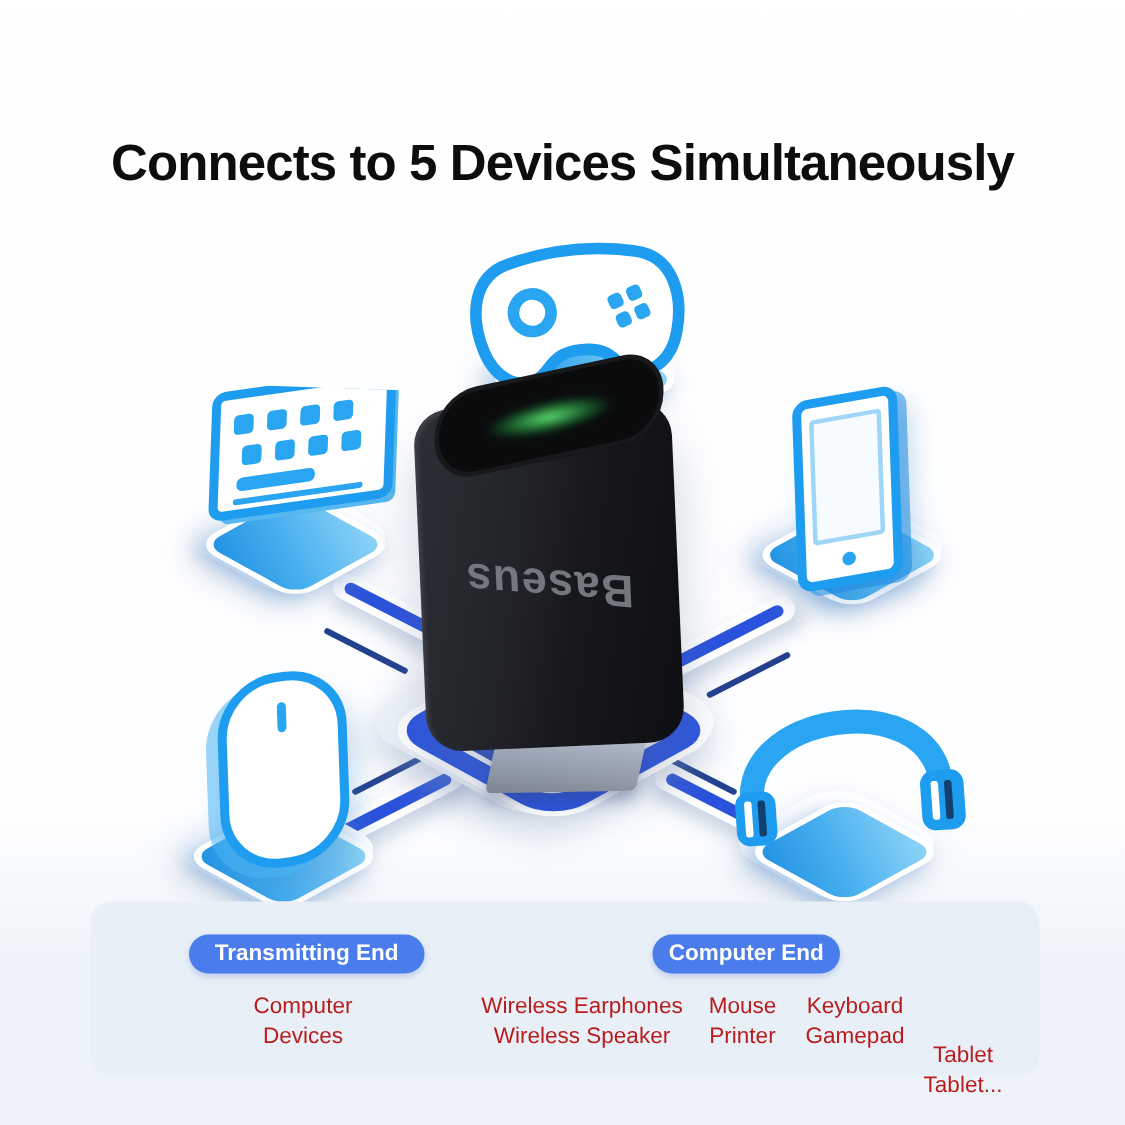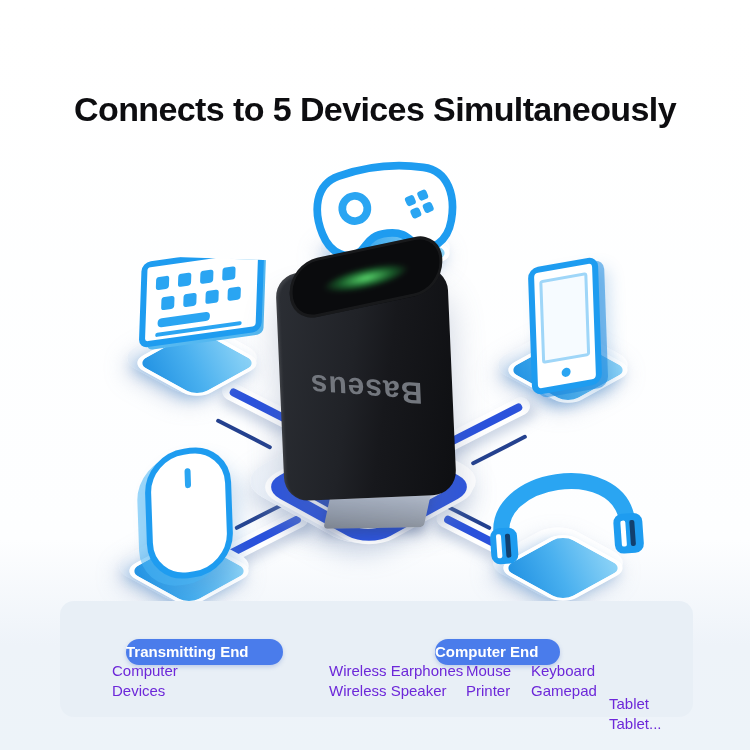--- a/index.html
+++ b/index.html
@@ -68,29 +68,29 @@
   .adapter-top{position:absolute;left:8px;top:12px;width:156px;height:58px;border-radius:28px;
     background:#0a0b0d;transform:rotate(-12deg) skewX(-12deg);overflow:hidden;
     box-shadow:inset 0 0 0 3px rgba(255,255,255,.06);}
   .led{position:absolute;left:22px;top:16px;width:112px;height:28px;filter:blur(2px);
     background:radial-gradient(closest-side,rgba(96,232,116,.95),rgba(42,185,75,.45) 48%,rgba(20,120,50,0) 78%);}
   .brand{position:absolute;left:50%;top:52%;transform:translate(-50%,-50%) rotate(187deg) skewX(7deg);
     font-size:30px;font-weight:bold;color:#73777e;letter-spacing:1px;}
   
   .panel{position:absolute;left:60px;top:601px;width:633px;height:116px;border-radius:14px;
     background:#e8eff6;z-index:20;}
-  .badge{position:absolute;top:38px;height:26px;border-radius:13px;background:#4a7ceb;
-    color:#ffffff;font-size:15px;font-weight:bold;text-align:left;line-height:26px;
+  .badge{position:absolute;top:22px;height:26px;border-radius:13px;background:#4a7ceb;
+    color:#ffffff;font-size:15px;font-weight:bold;text-align:center;line-height:26px;
     box-shadow:0 2px 4px rgba(60,100,200,.25);}
   .badge.t{left:66px;width:157px;}
   .badge.r{left:375px;width:125px;}
-  .col{position:absolute;top:60px;font-size:15px;color:#6d28d9;line-height:20px;}
+  .col{position:absolute;top:60px;text-align:center;font-size:15px;color:#b91c1c;line-height:20px;}
   .col div{white-space:nowrap;}
   .col.t{left:52px;width:180px;}
-  .col.r1{left:253px;width:150px;margin-left:16px;}
+  .col.r1{left:253px;width:150px;}
   .col.r2{left:406px;width:58px;}
   .col.r3{left:471px;width:78px;}
   .col.r4{left:549px;width:66px;margin-top:33px;}
 </style>
 </head>
 <body>
 
 <div class="stage">
 
   <div class="title">Connects to 5 Devices Simultaneously</div>

